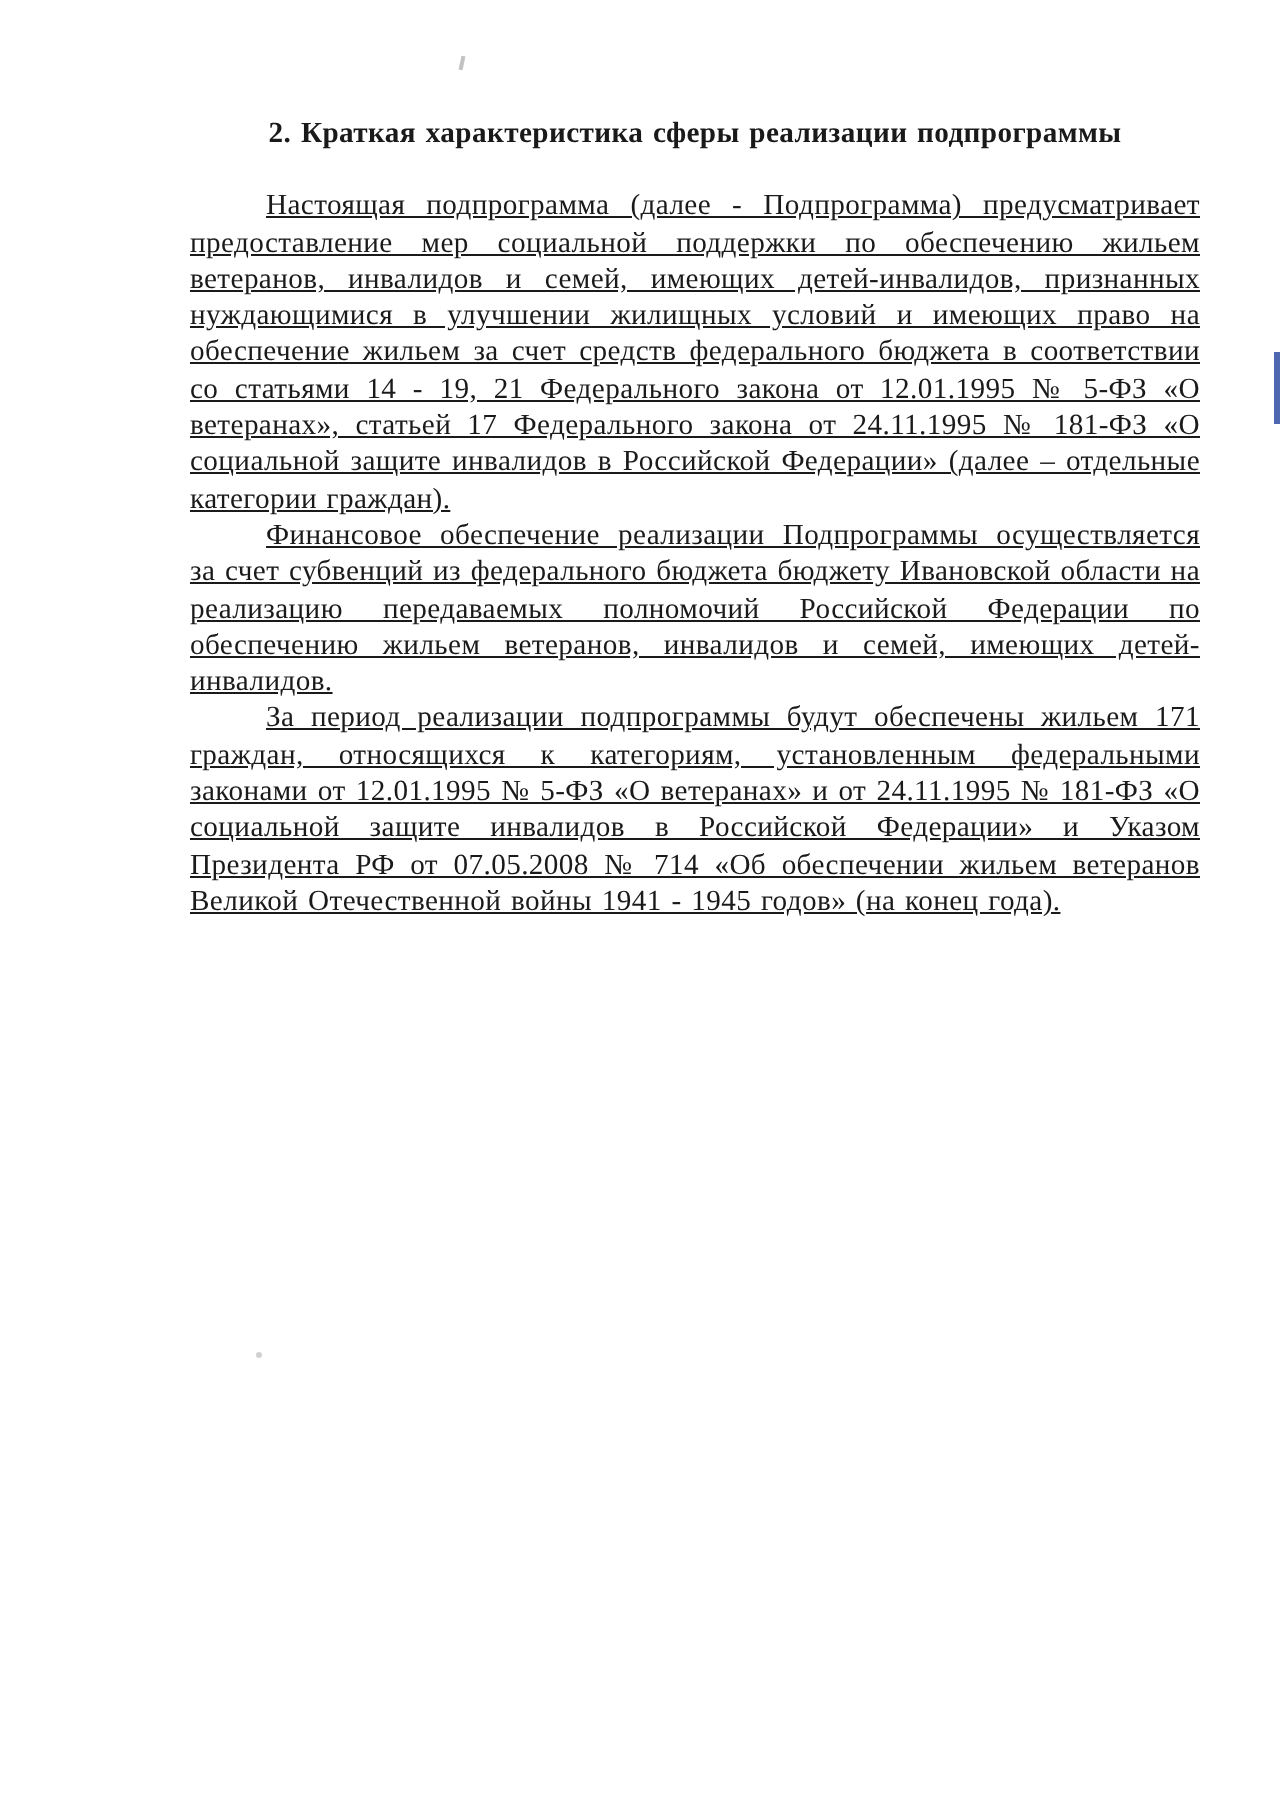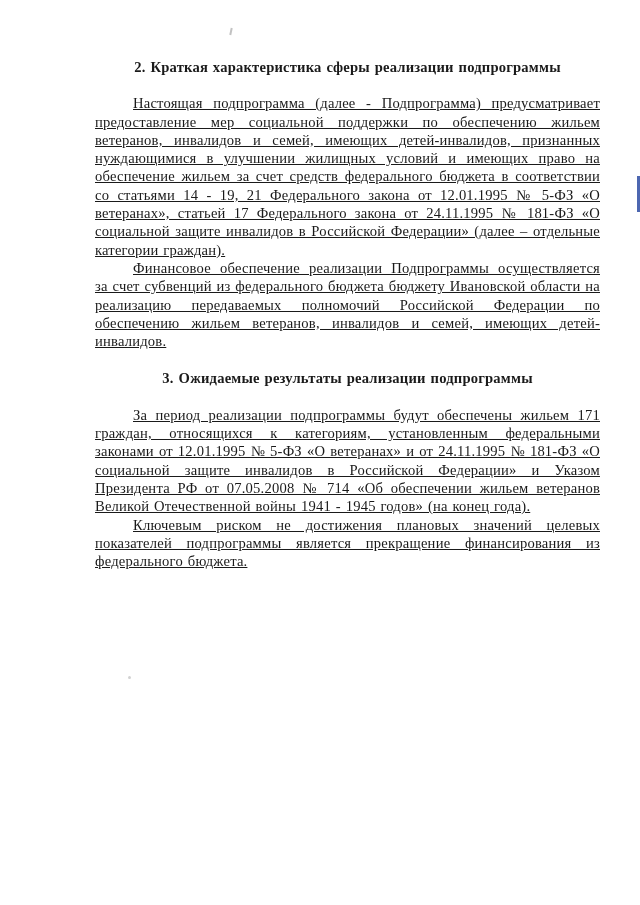--- a/index.html
+++ b/index.html
@@ -90,20 +90,18 @@
   <span class="artifact-speck-2"></span>
 
   <div class="text-block">
 
     <p class="doc-heading">2. Краткая характеристика сферы реализации подпрограммы</p>
 
     <p class="para">Настоящая подпрограмма (далее - Подпрограмма) предусматривает предоставление мер социальной поддержки по обеспечению жильем ветеранов, инвалидов и семей, имеющих детей-инвалидов, признанных нуждающимися в улучшении жилищных условий и имеющих право на обеспечение жильем за счет средств федерального бюджета в соответствии со статьями 14 - 19, 21 Федерального закона от 12.01.1995 № 5-ФЗ «О ветеранах», статьей 17 Федерального закона от 24.11.1995 № 181-ФЗ «О социальной защите инвалидов в Российской Федерации» (далее – отдельные категории граждан).</p>
 
     <p class="para">Финансовое обеспечение реализации Подпрограммы осуществляется за счет субвенций из федерального бюджета бюджету Ивановской области на реализацию передаваемых полномочий Российской Федерации по обеспечению жильем ветеранов, инвалидов и семей, имеющих детей-инвалидов.</p>
 
-    <p class="doc-heading h3">3. Ожидаемые результаты реализации подпрограммы</p>
 
     <p class="para">За период реализации подпрограммы будут обеспечены жильем 171 граждан, относящихся к категориям, установленным федеральными законами от 12.01.1995 № 5-ФЗ «О ветеранах» и от 24.11.1995 № 181-ФЗ «О социальной защите инвалидов в Российской Федерации» и Указом Президента РФ от 07.05.2008 № 714 «Об обеспечении жильем ветеранов Великой Отечественной войны 1941 - 1945 годов» (на конец года).</p>
 
-    <p class="para">Ключевым риском не достижения плановых значений целевых показателей подпрограммы является прекращение финансирования из федерального бюджета.</p>
 
   </div>
 </div>
 
 </body></html>

